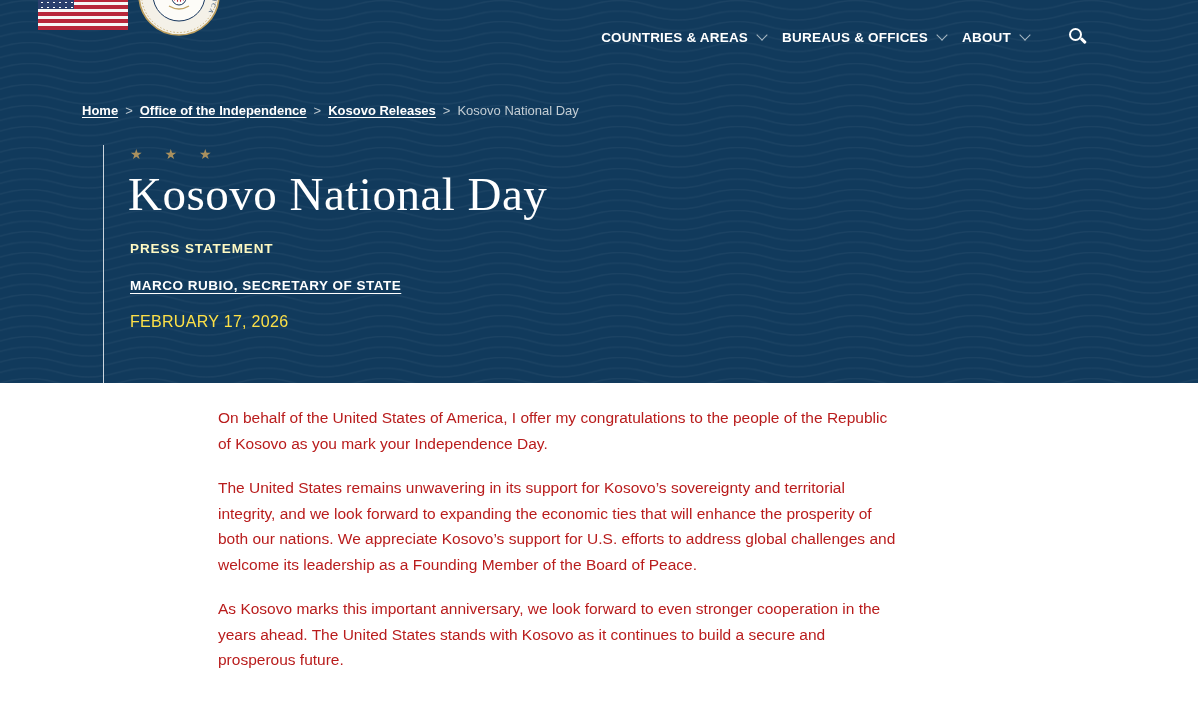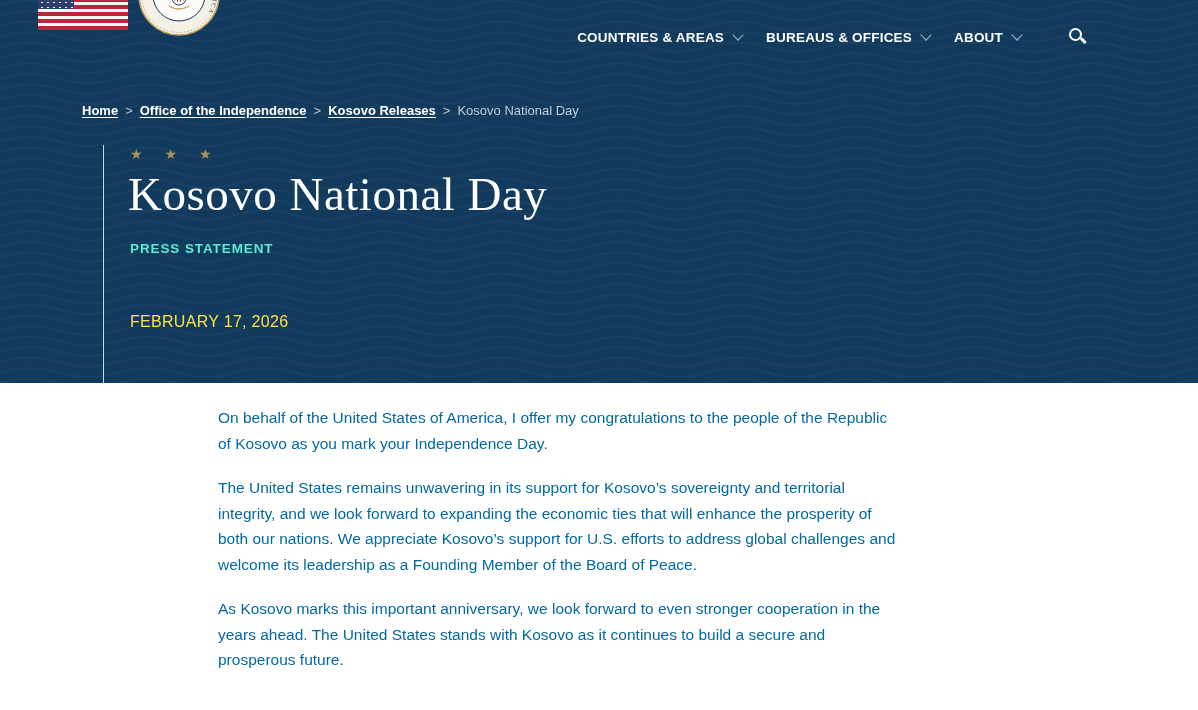--- a/index.html
+++ b/index.html
@@ -14,21 +14,21 @@
   .flag { position:absolute; left:0; top:-16px; width:90px; height:46px;
           background:repeating-linear-gradient(to bottom,#b8273b 0 3.54px,#f7f7f7 3.54px 7.08px); }
   .canton { position:absolute; left:0; top:0; width:36px; height:24.8px; background:#2c3f6e;
             background-image:radial-gradient(#fff 0.8px, transparent 1.15px); background-size:6px 5px; background-position:1px 1px; }
   .seal { position:absolute; left:100px; top:-46px; width:82px; height:82px; }
   .dept-name { position:absolute; left:0; top:44px; width:220px; white-space:nowrap;
                font-family:"Liberation Serif",serif; font-size:15px; letter-spacing:0.6px; color:#f5f2ea; }
   .dept-name .of { font-style:italic; text-transform:lowercase; letter-spacing:0; font-size:14px; }
 
   
-  .topnav { position:absolute; top:27px; right:111px; display:flex; align-items:center; gap:24px;
+  .topnav { position:absolute; top:27px; right:111px; display:flex; align-items:center; gap:16px;
             color:#fff; font-size:13.5px; font-weight:bold; letter-spacing:0.2px; }
   .navitem { display:flex; align-items:center; cursor:pointer; white-space:nowrap; }
   .chev { width:8px; height:8px; border-right:1.6px solid #a7b8c3; border-bottom:1.6px solid #a7b8c3;
           transform:rotate(45deg); margin-left:10px; margin-top:-5px; display:inline-block; }
   .searchbtn { position:relative; width:20px; height:20px; margin-left:22px; cursor:pointer; }
   .searchbtn::before { content:""; position:absolute; left:2px; top:1px; width:9px; height:9px;
                        border:2px solid #fff; border-radius:50%; }
   .searchbtn::after { content:""; position:absolute; left:12.5px; top:12px; width:6.5px; height:2.6px;
                       background:#fff; transform:rotate(45deg); border-radius:1px; }
 
@@ -36,28 +36,28 @@
   .breadcrumb { position:absolute; left:38px; top:103px; font-size:13px; color:#fff; display:flex; align-items:center;margin-left:44px; }
   .crumb-link { font-weight:bold; text-decoration:underline; text-underline-offset:2px; cursor:pointer; }
   .crumb-sep { color:#bcc8d0; margin:0 7px; font-weight:normal; }
   .crumb-current { color:#c3cdd4; font-weight:normal; }
 
   
   .vline { position:absolute; left:103px; top:145px; width:1px; height:238px; background:rgba(235,240,243,0.85); }
   .stars { position:absolute; left:130px; top:146px; font-size:14px; letter-spacing:9px; color:#a9905e; }
   .page-title { position:absolute; left:128px; top:167px; font-family:"Liberation Serif",serif;
                 font-size:47px; font-weight:normal; color:#fff; letter-spacing:0.5px; white-space:nowrap; }
-  .kicker { position:absolute; left:130px; top:241px; font-size:13.5px; font-weight:bold; letter-spacing:0.9px; color:#5eead4; }
+  .kicker { position:absolute; left:130px; top:241px; font-size:13.5px; font-weight:bold; letter-spacing:0.9px; color:#fef9c3; }
   .byline { position:absolute; left:130px; top:278px; font-size:13.5px; font-weight:bold; letter-spacing:0.5px;
             color:#fff; text-decoration:underline; text-underline-offset:2.5px; cursor:pointer; }
   .dateline { position:absolute; left:130px; top:313px; font-size:16px; letter-spacing:0.3px; color:#fde047; }
 
   
   .article { padding:22px 0 0 218px; width:910px; }
-  .article p { width:680px; font-size:15.5px; line-height:25.5px; color:#0369a1; margin-bottom:19px; }
+  .article p { width:680px; font-size:15.5px; line-height:25.5px; color:#b91c1c; margin-bottom:19px; }
 </style>
 </head>
 <body>
 
 <div class="hero">
 
   <svg class="wave-svg" width="1198" height="383">
     <defs>
       <pattern id="wv" width="118" height="10.5" patternUnits="userSpaceOnUse">
         <path d="M0 5 Q 29.5 -4 59 5 T 118 5" fill="none" stroke="rgba(255,255,255,0.045)" stroke-width="1.4"></path>
@@ -113,20 +113,21 @@
     <span class="crumb-sep">&gt;</span>
     <span class="crumb-link">Kosovo Releases</span>
     <span class="crumb-sep">&gt;</span>
     <span class="crumb-current">Kosovo National Day</span>
   </div>
 
   <div class="vline"></div>
   <div class="stars">★ ★ ★</div>
   <h1 class="page-title">Kosovo National Day</h1>
   <div class="kicker">PRESS STATEMENT</div>
+  <a class="byline">MARCO RUBIO, SECRETARY OF STATE</a>
   <div class="dateline">FEBRUARY 17, 2026</div>
 </div>
 
 <div class="article">
   <p>On behalf of the United States of America, I offer my congratulations to the people of the Republic of Kosovo as you mark your Independence Day.</p>
   <p>The United States remains unwavering in its support for Kosovo’s sovereignty and territorial integrity, and we look forward to expanding the economic ties that will enhance the prosperity of both our nations. We appreciate Kosovo’s support for U.S. efforts to address global challenges and welcome its leadership as a Founding Member of the Board of Peace.</p>
   <p>As Kosovo marks this important anniversary, we look forward to even stronger cooperation in the years ahead. The United States stands with Kosovo as it continues to build a secure and prosperous future.</p>
 </div>
 
 </body></html>

